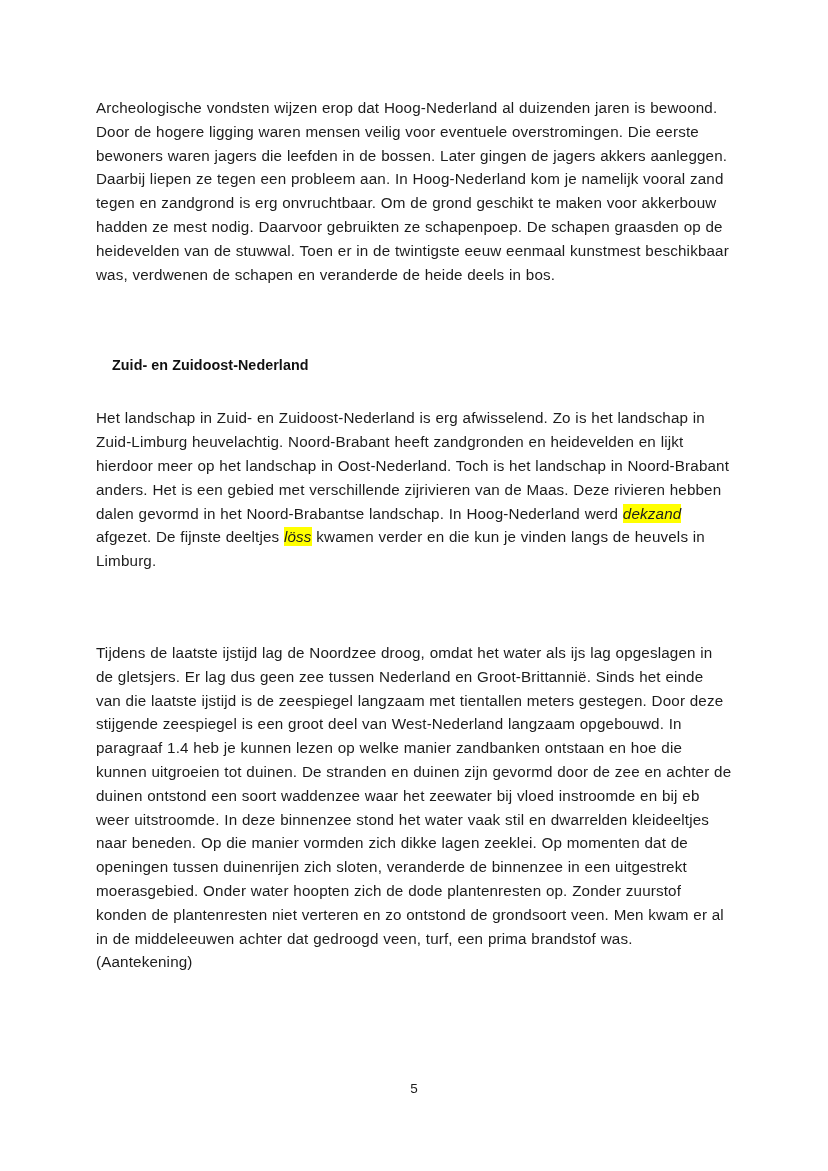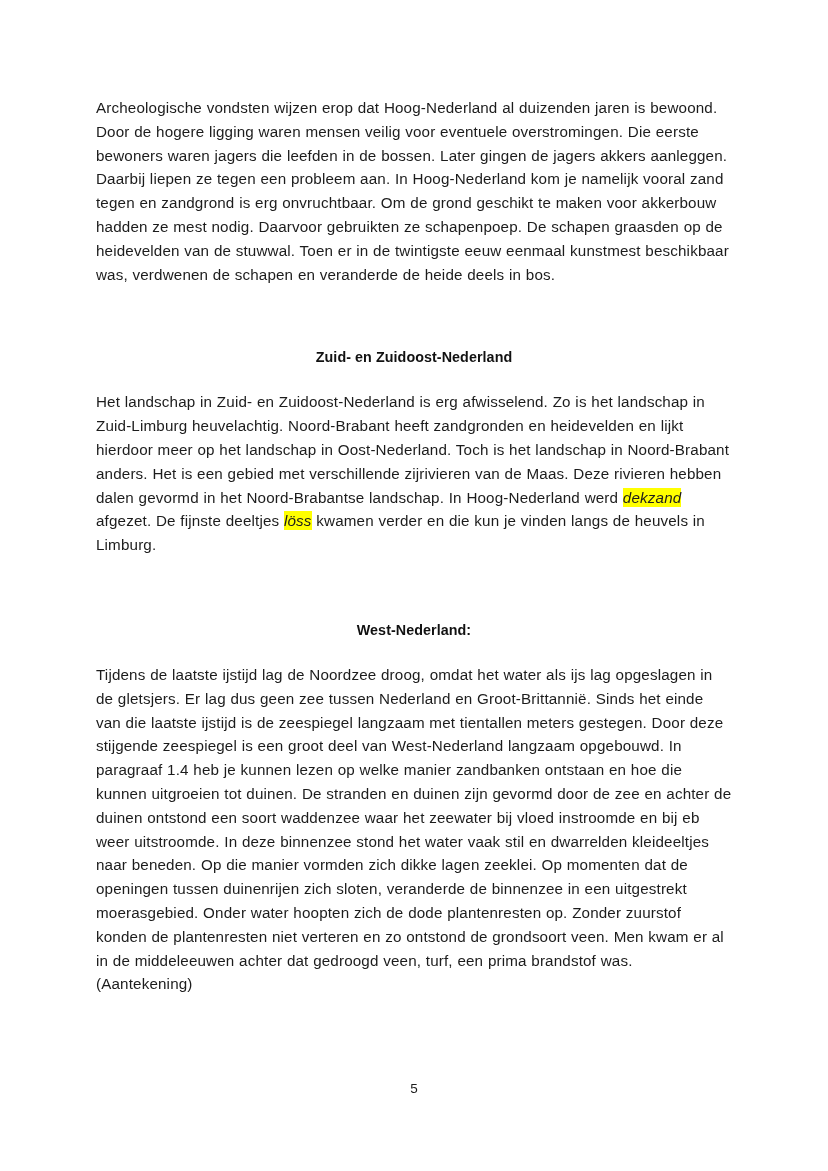--- a/index.html
+++ b/index.html
@@ -33,27 +33,26 @@
   p.body-text {
     margin: 0;
     font-size: 15.2px;
     line-height: 23.8px;
     color: #1c1c1c;
     text-align: left;
     letter-spacing: 0.01em;
     word-spacing: 0.02em;
   }
   h2.section-heading {
-    margin: 8px;
+    margin: 16px;
     font-size: 14.3px;
     line-height: 22px;
     font-weight: bold;
     color: #111111;
     letter-spacing: 0.005em;
-    text-align: center;
   }
   .gap-after-para-1 { height: 52px; }
   .gap-after-heading-1 { height: 14px; }
   .gap-after-para-2 { height: 54px; }
   .gap-after-heading-2 { height: 14px; }
   .highlight {
     background-color: #ffff00;
     color: #1c1c1c;
     padding: 1px 0 1px 0;
     box-decoration-break: clone;
@@ -83,21 +82,20 @@
     <div class="gap-after-para-1"></div>
 
     <h2 class="section-heading">Zuid- en Zuidoost-Nederland</h2>
 
     <div class="gap-after-heading-1"></div>
 
     <p class="body-text"><span>Het landschap in Zuid- en Zuidoost-Nederland is erg afwisselend. Zo is het landschap in Zuid-Limburg heuvelachtig. Noord-Brabant heeft zandgronden en heidevelden en lijkt hierdoor meer op het landschap in Oost-Nederland. Toch is het landschap in Noord-Brabant anders. Het is een gebied met verschillende zijrivieren van de Maas. Deze rivieren hebben dalen gevormd in het Noord-Brabantse landschap. In Hoog-Nederland werd </span><span class="highlight">dekzand</span><span> afgezet. De fijnste deeltjes </span><span class="highlight">löss</span><span> kwamen verder en die kun je vinden langs de heuvels in Limburg.</span></p>
 
     <div class="gap-after-para-2"></div>
 
-    <h2 class="section-heading">West-Nederland:</h2>
 
     <div class="gap-after-heading-2"></div>
 
     <p class="body-text">Tijdens de laatste ijstijd lag de Noordzee droog, omdat het water als ijs lag opgeslagen in de gletsjers. Er lag dus geen zee tussen Nederland en Groot-Brittannië. Sinds het einde van die laatste ijstijd is de zeespiegel langzaam met tientallen meters gestegen. Door deze stijgende zeespiegel is een groot deel van West-Nederland langzaam opgebouwd. In paragraaf 1.4 heb je kunnen lezen op welke manier zandbanken ontstaan en hoe die kunnen uitgroeien tot duinen. De stranden en duinen zijn gevormd door de zee en achter de duinen ontstond een soort waddenzee waar het zeewater bij vloed instroomde en bij eb weer uitstroomde. In deze binnenzee stond het water vaak stil en dwarrelden kleideeltjes naar beneden. Op die manier vormden zich dikke lagen zeeklei. Op momenten dat de openingen tussen duinenrijen zich sloten, veranderde de binnenzee in een uitgestrekt moerasgebied. Onder water hoopten zich de dode plantenresten op. Zonder zuurstof konden de plantenresten niet verteren en zo ontstond de grondsoort veen. Men kwam er al in de middeleeuwen achter dat gedroogd veen, turf, een prima brandstof was.  (Aantekening)</p>
 
   </div>
 
   <div class="page-number">5</div>
 
 </div>

